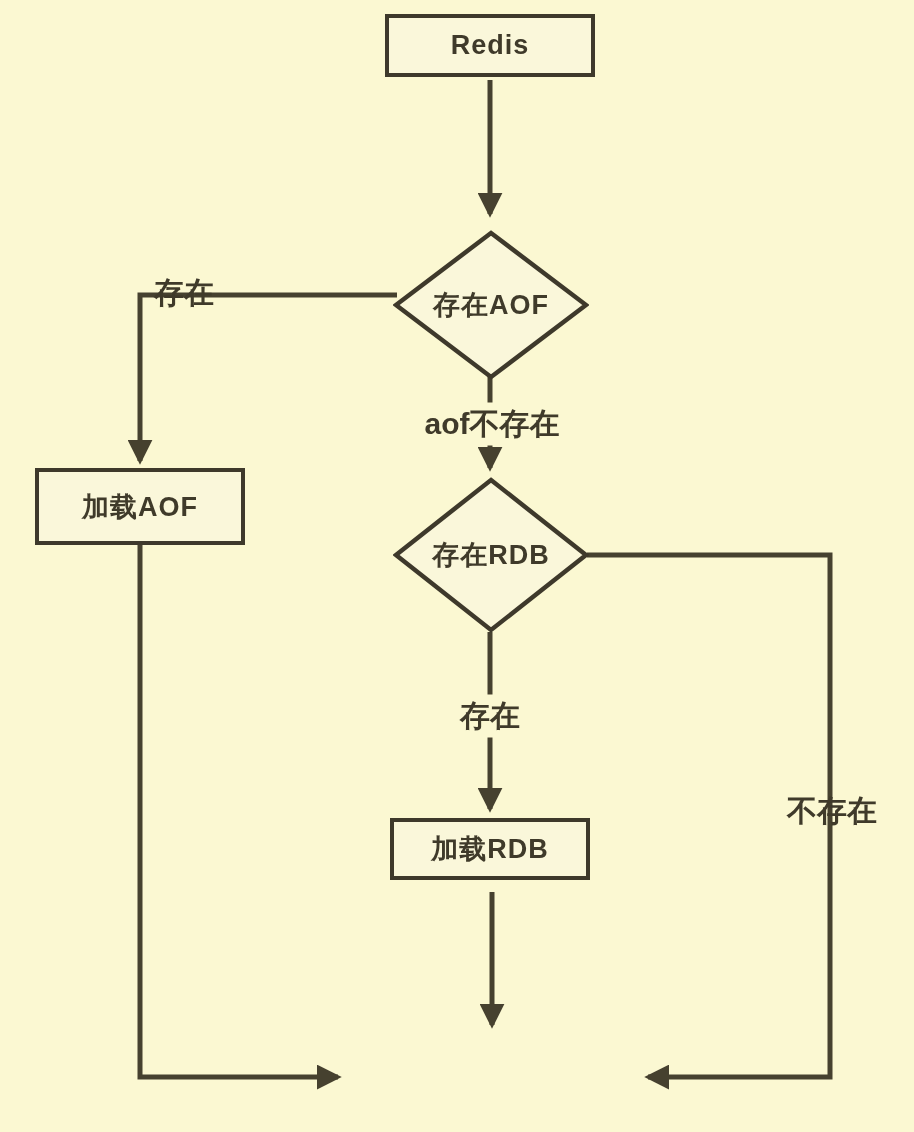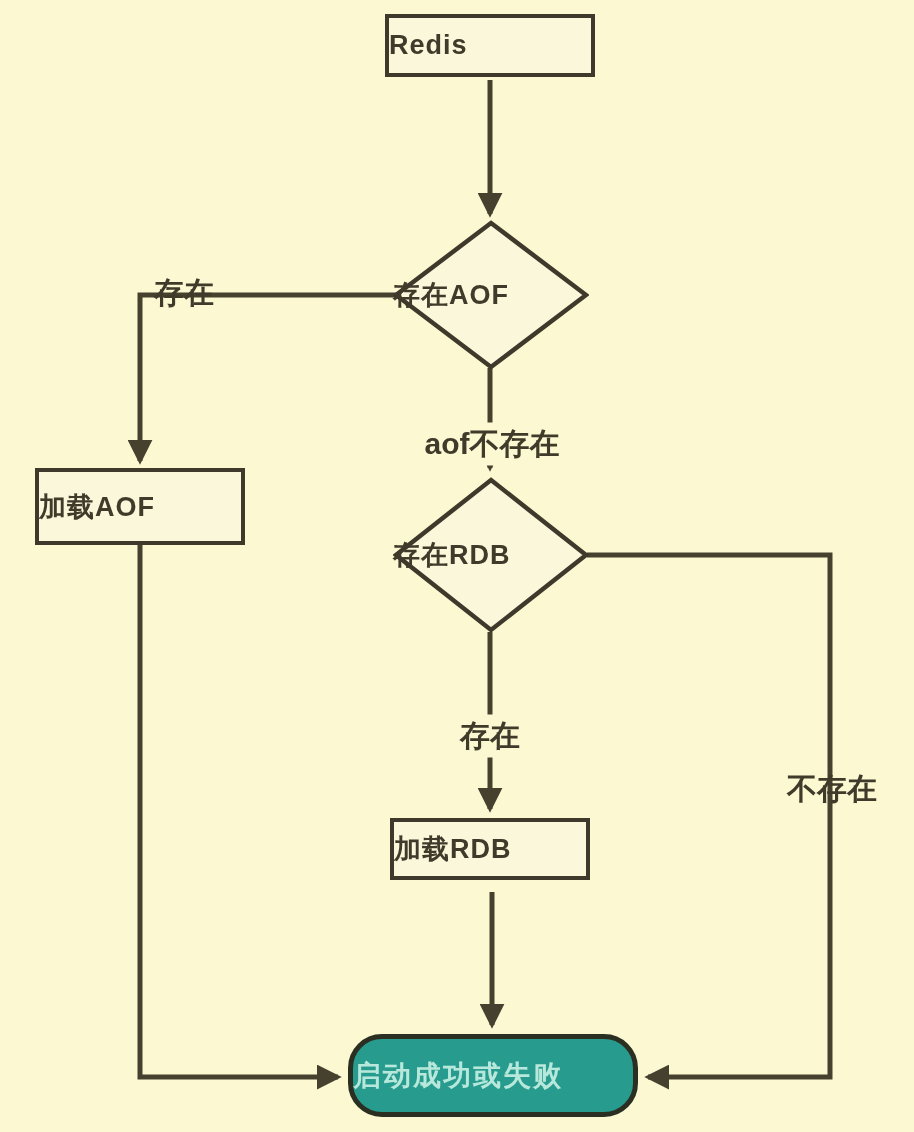--- a/index.html
+++ b/index.html
@@ -7,30 +7,30 @@
     --node-fill:#FAF7DA; --node-border:#3E392B; --node-text:#3F3A2A;
     --terminal-fill:#279C8E; --terminal-border:#2B2F22; --terminal-text:#B7E8DB;
   }
   *{margin:0;padding:0;box-sizing:border-box;}
   html,body{background:var(--background);}
   body{font-family:"Liberation Sans","DejaVu Sans",sans-serif;}
   .canvas{position:relative;width:914px;height:1132px;background:var(--background);overflow:hidden;}
   .edges-svg{position:absolute;left:0;top:0;}
   .edge{fill:none;stroke:var(--line);stroke-width:5;}
   .arrow-head{fill:var(--line);}
-  .node{position:absolute;display:flex;align-items:center;}
+  .node{position:absolute;display:flex;align-items:center;justify-content:center;}
   .node.rect{background:var(--node-fill);border:4px solid var(--node-border);}
   .node-label{color:var(--node-text);font-size:27px;font-weight:bold;letter-spacing:1px;white-space:nowrap;position:relative;z-index:2;}
   .diamond-svg{position:absolute;left:0;top:0;width:100%;height:100%;z-index:1;}
   .diamond-svg polygon{fill:var(--node-fill);stroke:var(--node-border);stroke-width:4.5;}
   .node.terminal{background:var(--terminal-fill);border:5px solid var(--terminal-border);border-radius:34px;}
   .node.terminal .node-label{color:var(--terminal-text);font-size:28px;letter-spacing:2px;}
   .edge-label{position:absolute;transform:translate(-50%,-50%);color:var(--node-text);
     font-size:30px;font-weight:bold;white-space:nowrap;z-index:3;}
-  .edge-label.boxed{background:var(--background);padding:1px 4px;margin-top:20px;}
+  .edge-label.boxed{background:var(--background);padding:1px 4px;}
 </style>
 </head>
 <body>
 
 <div class="canvas">
 
   <svg class="edges-svg" width="914" height="1132" viewBox="0 0 914 1132">
     <defs>
       <marker id="arrow" viewBox="0 0 10 10" refX="8.5" refY="5" markerWidth="5" markerHeight="5" orient="auto-start-reverse">
         <path class="arrow-head" d="M 0 0 L 10 5 L 0 10 z"></path>
@@ -42,21 +42,21 @@
     <path class="edge" marker-end="url(#arrow)" d="M 490 632 L 490 809"></path>
     <path class="edge" marker-end="url(#arrow)" d="M 492 892 L 492 1025"></path>
     <path class="edge" marker-end="url(#arrow)" d="M 140 543 L 140 1077 L 338 1077"></path>
     <path class="edge" marker-end="url(#arrow)" d="M 587 555 L 830 555 L 830 1077 L 648 1077"></path>
   </svg>
 
   <div class="node rect" style="left:385px;top:14px;width:210px;height:63px">
     <span class="node-label">Redis</span>
   </div>
 
-  <div class="node" style="left:393px;top:220px;width:196px;height:150px">
+  <div class="node" style="left:393px;top:230px;width:196px;height:150px">
     <svg class="diamond-svg" viewBox="0 0 196 150" preserveAspectRatio="none">
       <polygon points="98,3 193,75 98,147 3,75"></polygon>
     </svg>
     <span class="node-label">存在AOF</span>
   </div>
 
   <div class="node rect" style="left:35px;top:468px;width:210px;height:77px">
     <span class="node-label">加载AOF</span>
   </div>
 
@@ -64,22 +64,19 @@
     <svg class="diamond-svg" viewBox="0 0 196 156" preserveAspectRatio="none">
       <polygon points="98,3 193,78 98,153 3,78"></polygon>
     </svg>
     <span class="node-label">存在RDB</span>
   </div>
 
   <div class="node rect" style="left:390px;top:818px;width:200px;height:62px">
     <span class="node-label">加载RDB</span>
   </div>
 
-  <div class="node terminal" style="left:348px;top:1034px;width:290px;height:83px">
-    <span class="node-label">启动成功或失败</span>
-  </div>
 
   <div class="edge-label" style="left:184px;top:293px">存在</div>
   <div class="edge-label boxed" style="left:492px;top:424px">aof不存在</div>
   <div class="edge-label boxed" style="left:490px;top:716px">存在</div>
-  <div class="edge-label" style="left:832px;top:789px">不存在</div>
+  <div class="edge-label" style="left:832px;top:811px">不存在</div>
 
 </div>
 
 </body></html>

